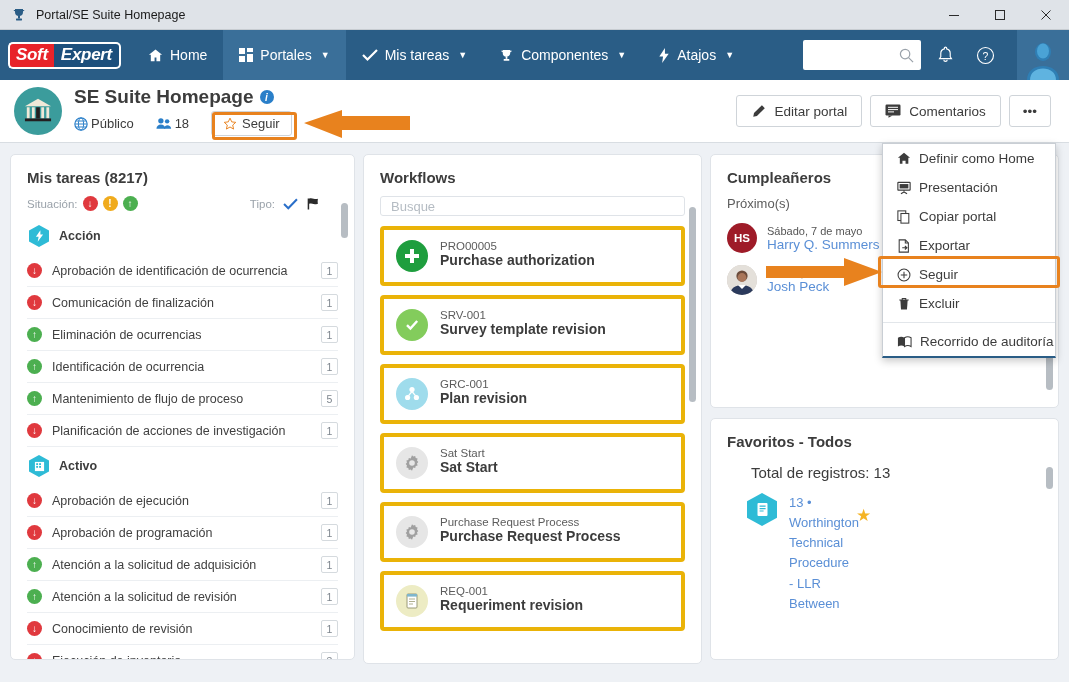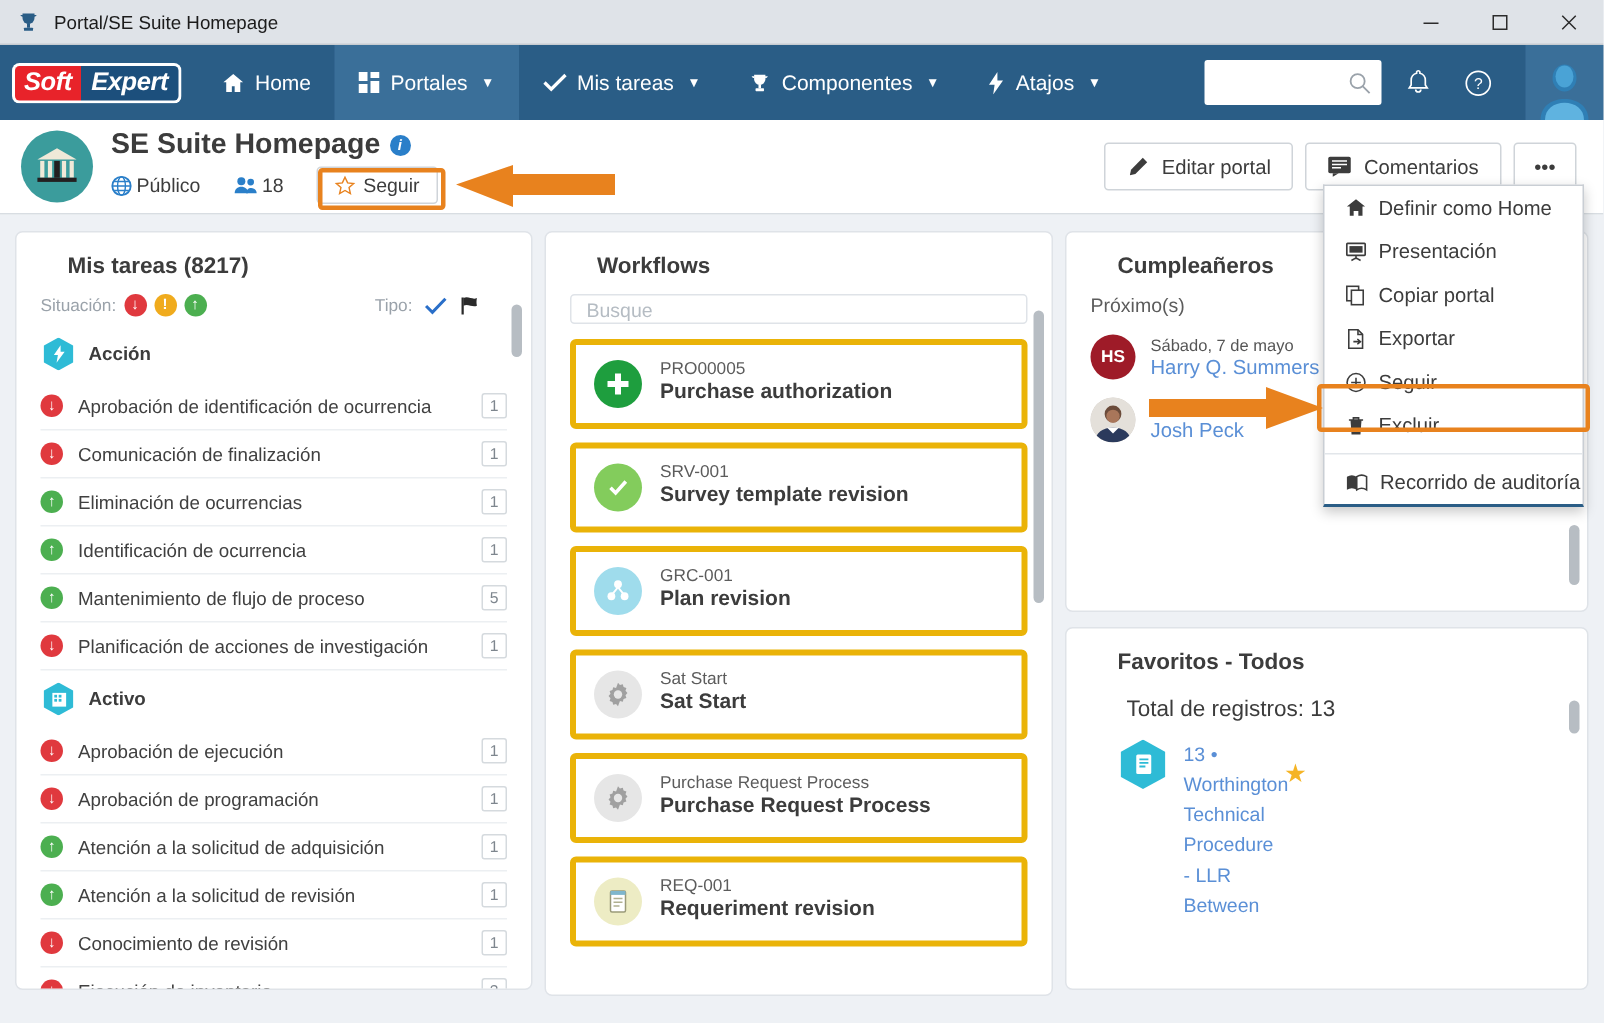--- a/index.html
+++ b/index.html
@@ -89,21 +89,21 @@
   }
   .btn.icon-only{ padding:0 13px; }
 
   
   .hl-box{
     position:absolute; border:3px solid #e8821e; border-radius:3px; pointer-events:none;
   }
 
   
   .dropdown{
-    position:absolute; left:882px; top:123px; width:174px; background:#fff;
+    position:absolute; left:882px; top:143px; width:174px; background:#fff;
     border:1px solid #c9ced4; box-shadow:0 3px 8px rgba(0,0,0,.22); z-index:40;
     border-bottom:2px solid #2a5d86;
   }
   .dd-item{
     display:flex; align-items:center; gap:8px; padding:7px 14px; font-size:13.5px;
     color:#3c3c3c; cursor:pointer; white-space:nowrap;
   }
   .dd-sep{ height:1px; background:#e2e6ea; margin:4px 0; }
   .dd-highlight{
     position:absolute; left:878px; top:256px; width:182px; height:32px;
@@ -120,21 +120,21 @@
   }
   .col{ display:flex; flex-direction:column; gap:10px; }
   .col1{ width:345px; }
   .col2{ width:339px; }
   .col3{ width:349px; }
 
   .card{
     background:#fff; border:1px solid #dfe3e8; border-radius:5px; position:relative;
     overflow:hidden;
   }
-  .card-title{ font-size:15px; font-weight:bold; color:#3c3c3c; padding:14px 16px 10px 16px;margin-left:18px;}
+  .card-title{ font-size:15px; font-weight:bold; color:#3c3c3c; padding:14px 16px 10px 16px;}
 
   
   .mt-card{ height:506px; }
   .filters{ display:flex; align-items:center; padding:0 16px 6px 16px; font-size:11.5px; color:#9aa2aa;}
   .filters .grp{ display:flex; align-items:center; gap:5px;}
   .filters .grp.right{ margin-left:auto; margin-right:18px; gap:8px;}
   .badge-ico{ width:15px;height:15px;border-radius:50%; display:inline-flex;align-items:center;justify-content:center; color:#fff; font-size:10px; font-weight:bold;}
   .b-red{background:#e0393e;} .b-yel{background:#f0ab1d;} .b-grn{background:#4caf50;}
   .task-list{ padding:0 16px 0 16px; }
   .task-group{ display:flex; align-items:center; gap:10px; padding:8px 0 8px 2px; font-size:12.5px; font-weight:bold; color:#3c3c3c;}

